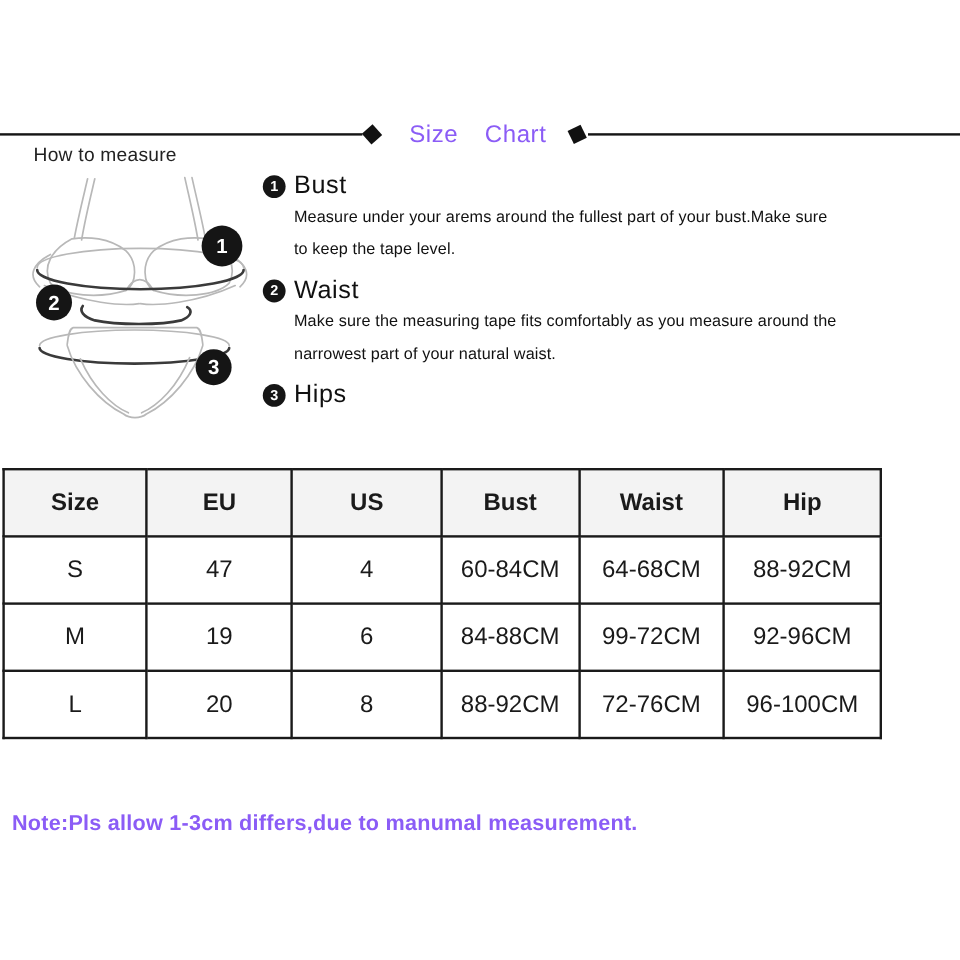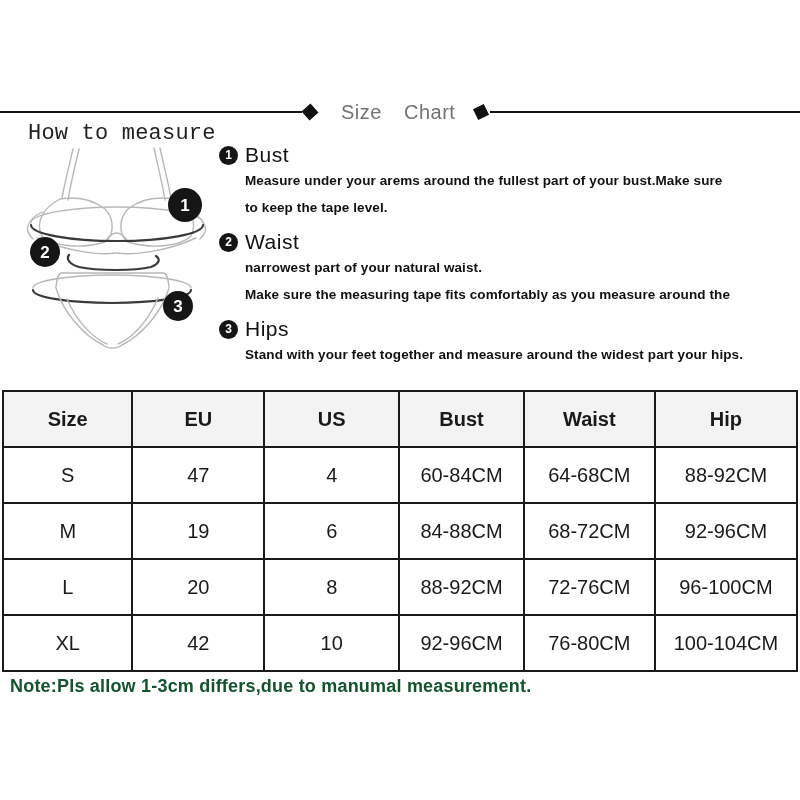--- a/index.html
+++ b/index.html
@@ -9,43 +9,43 @@
   }
 
   
   .title-row { position:absolute; top:98px; left:0; right:0; height:28px; display:flex; align-items:center; }
   .rule { height:2px; background:#151515; }
   .rule-left { width:302px; }
   .rule-right { flex:1; }
   .diamond { width:12px; height:12px; background:#111; flex:none; }
   .d1 { transform:rotate(48deg); margin-left:2px; }
   .d2 { transform:rotate(64deg); margin-right:3px; }
-  .title-text { font-size:20px; color:#737373; margin:0 20px 0 25px; word-spacing:16px; letter-spacing:0.5px; white-space:nowrap; }
+  .title-text { font-size:20px; color:#8b5cf6; margin:0 20px 0 25px; word-spacing:16px; letter-spacing:0.5px; white-space:nowrap; }
 
   
-  .htm-label { position:absolute; left:28px; top:121px; font-size:22px; color:#222; letter-spacing:0.2px;font-family:Liberation Mono, monospace; }
+  .htm-label { position:absolute; left:28px; top:121px; font-size:16px; color:#222; letter-spacing:0.2px; }
   .figure { position:absolute; left:15px; top:146px; width:205px; height:238px; }
 
   
   .instructions { position:absolute; left:219px; top:143px; width:572px; }
   .section { margin-bottom:9px; }
   .sec-head { display:flex; align-items:center; gap:7px; }
   .numcircle { width:19px; height:19px; border-radius:50%; background:#151515; color:#fff;
                font-size:12px; font-weight:bold; display:flex; align-items:center; justify-content:center; flex:none; }
   .sec-title { font-size:21px; color:#111; letter-spacing:0.5px; }
-  .sec-body { margin-left:26px; font-size:13.5px; font-weight:700; line-height:27px; letter-spacing:0.1px; color:#111; }
+  .sec-body { margin-left:26px; font-size:13.5px; font-weight:400; line-height:27px; letter-spacing:0.1px; color:#111; }
 
   
-  .size-table { position:absolute; left:2px; top:390px; width:796px; border-collapse:collapse; table-layout:fixed; }
+  .size-table { position:absolute; left:2px; top:390px; width:733px; border-collapse:collapse; table-layout:fixed; }
   .size-table th, .size-table td { border:2px solid #1a1a1a; text-align:center; vertical-align:middle; height:54px; padding:0; font-size:20px; }
   .size-table th { background:#f3f3f3; font-weight:bold; }
   .size-table td { font-weight:400; }
 
   
-  .note { position:absolute; left:10px; top:676px; font-size:18px; font-weight:600; letter-spacing:0.2px; color:#14532d; }
+  .note { position:absolute; left:10px; top:676px; font-size:18px; font-weight:600; letter-spacing:0.2px; color:#8b5cf6; }
 
   
   .lt { fill:none; stroke:#b8b8b8; stroke-width:1.4; stroke-linecap:round; }
   .dk { fill:none; stroke:#3a3a3a; stroke-width:2.2; stroke-linecap:round; }
   .badge-circle { fill:#151515; }
   .badge-num { fill:#ffffff; font-family:"Liberation Sans",sans-serif; font-weight:bold; font-size:17px; text-anchor:middle; }
 </style>
 </head>
 <body>
 
@@ -116,31 +116,28 @@
         <div>Measure under your arems around the fullest part of your bust.Make sure</div>
         <div>to keep the tape level.</div>
       </div>
     </div>
     <div class="section">
       <div class="sec-head">
         <span class="numcircle">2</span>
         <span class="sec-title">Waist</span>
       </div>
       <div class="sec-body">
+        <div>Make sure the measuring tape fits comfortably as you measure around the</div>
         <div>narrowest part of your natural waist.</div>
-        <div>Make sure the measuring tape fits comfortably as you measure around the</div>
       </div>
     </div>
     <div class="section">
       <div class="sec-head">
         <span class="numcircle">3</span>
         <span class="sec-title">Hips</span>
-      </div>
-      <div class="sec-body">
-        <div>Stand with your feet together and measure around the widest part your hips.</div>
       </div>
     </div>
   </div>
 
   <table class="size-table">
     <colgroup>
       <col style="width:16.3%">
         <col style="width:16.6%">
         <col style="width:17.0%">
       <col style="width:15.7%">
@@ -164,37 +161,29 @@
         <td>4</td>
         <td>60-84CM</td>
         <td>64-68CM</td>
         <td>88-92CM</td>
       </tr>
       <tr>
         <td>M</td>
         <td>19</td>
         <td>6</td>
         <td>84-88CM</td>
-        <td>68-72CM</td>
+        <td>99-72CM</td>
         <td>92-96CM</td>
       </tr>
       <tr>
         <td>L</td>
         <td>20</td>
         <td>8</td>
         <td>88-92CM</td>
         <td>72-76CM</td>
         <td>96-100CM</td>
       </tr>
-      <tr>
-        <td>XL</td>
-        <td>42</td>
-        <td>10</td>
-        <td>92-96CM</td>
-        <td>76-80CM</td>
-        <td>100-104CM</td>
-      </tr>
     </tbody>
   </table>
 
   <div class="note">Note:Pls allow 1-3cm differs,due to manumal measurement.</div>
 
 </div>
 
 </body></html>

